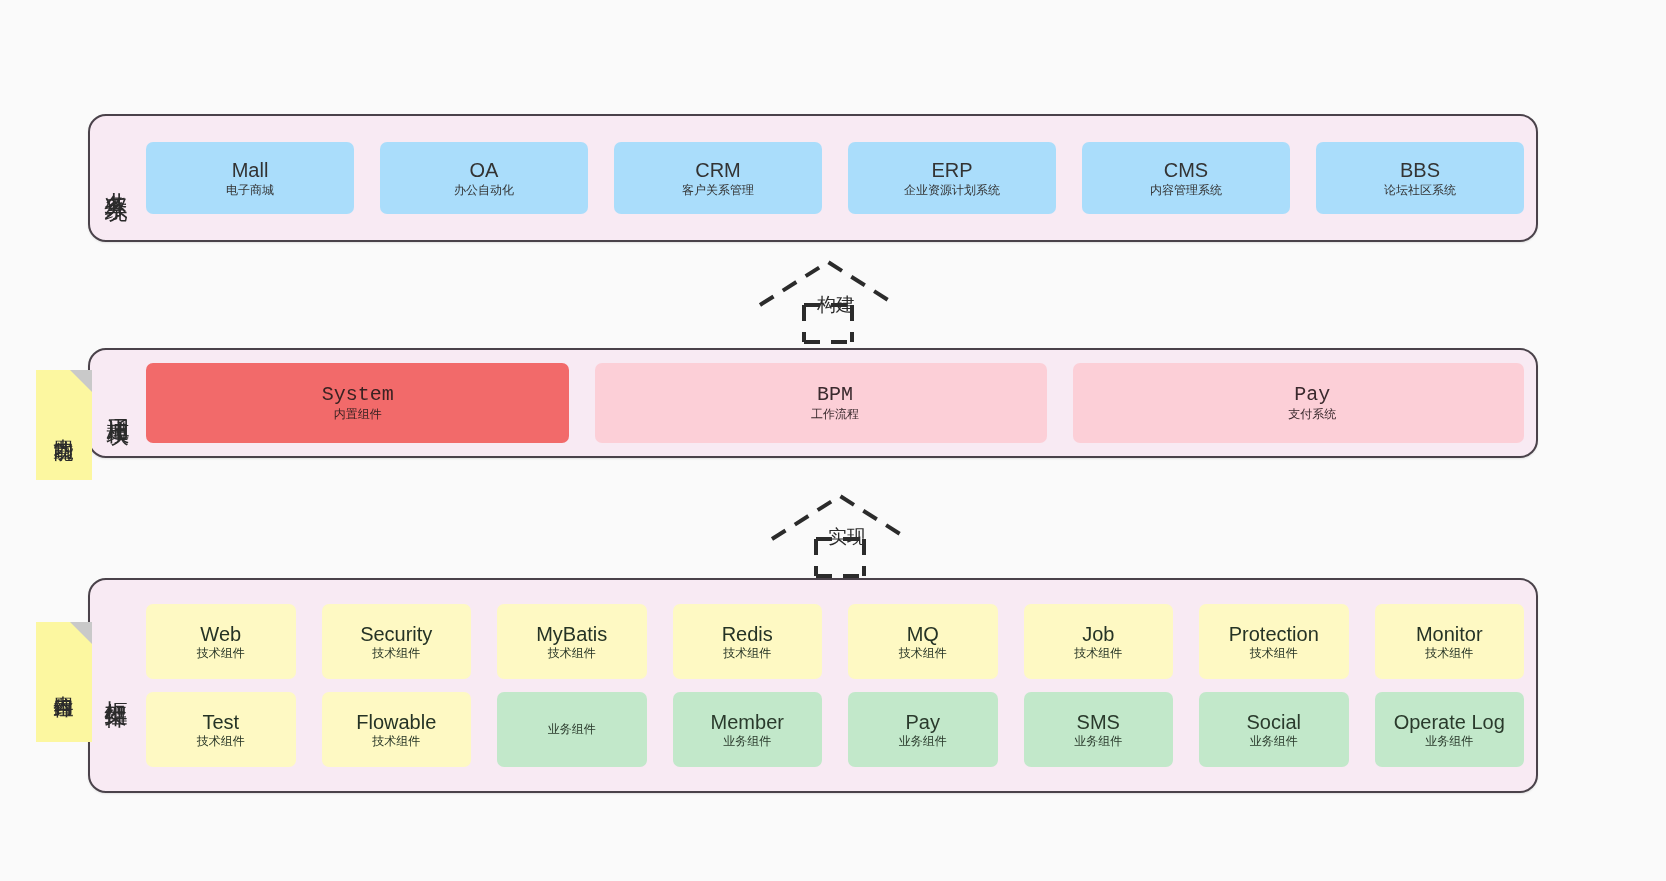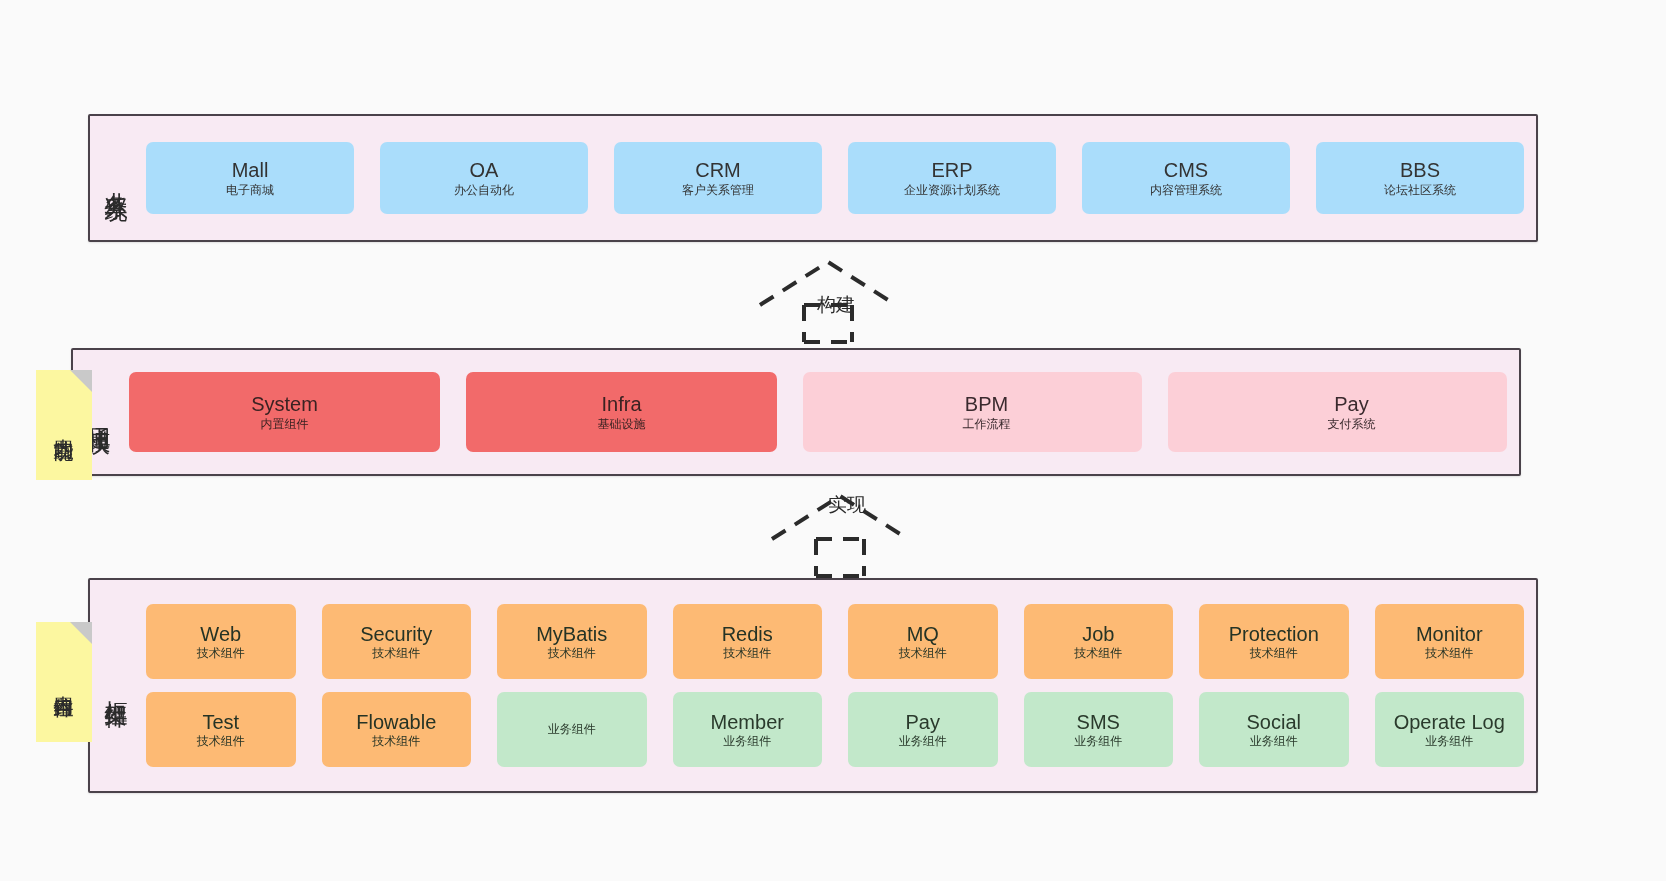--- a/index.html
+++ b/index.html
@@ -21,21 +21,21 @@
     position: relative;
     width: 1666px;
     height: 881px;
   }
 
   
   .layer {
     position: absolute;
     background: #f8eaf3;
     border: 2px solid #4a424a;
-    border-radius: 2px;
+    border-radius: 18px;
     box-sizing: border-box;
     display: flex;
     align-items: stretch;
     box-shadow: 0 1px 2px rgba(0,0,0,0.10);
   }
 
   .layer-title {
     width: 52px;
     flex: 0 0 52px;
     display: flex;
@@ -80,26 +80,26 @@
     padding: 6px 4px;
     line-height: 1.22;
     user-select: none;
   }
   .card .t1 { font-size: 20px; }
   .card .t2 { font-size: 12px; }
 
   .card.blue   { background: #aaddfb; color: #333333; }
   .card.red    { background: #f26a6a; color: #3a2222; }
   .card.pink   { background: #fccfd7; color: #3a2a2e; padding-left: 32px; }
-  .card.green  { background: #fdba74; color: #253325; }
+  .card.green  { background: #fef9c3; color: #253325; }
   .card.lgreen { background: #c2e8ca; color: #2a3a2c; }
 
   
   #layer-business { left: 88px;  top: 114px; width: 1450px; height: 128px; }
-  #layer-common   { left: 71px;  top: 348px; width: 1450px; height: 128px; }
+  #layer-common   { left: 88px;  top: 348px; width: 1450px; height: 110px; font-family: Liberation Mono, monospace; }
   #layer-frame    { left: 88px;  top: 578px; width: 1450px; height: 215px; }
 
   #layer-business .card { height: 72px; }
   #layer-common   .card { height: 80px; }
   #layer-frame    .card { height: 75px; }
 
   #layer-frame .layer-body { gap: 13px; padding-top: 4px; padding-bottom: 4px; }
 
   
   .note {
@@ -146,21 +146,21 @@
   .arrow-label {
     position: absolute;
     font-size: 19px;
     color: #2b2b2b;
     background: #fafafa;
     padding: 0 2px;
     white-space: nowrap;
     user-select: none;
   }
   #label-build { left: 815px; top: 292px; }
-  #label-impl  { left: 826px; top: 492px; }
+  #label-impl  { left: 826px; top: 524px; }
 </style>
 </head>
 <body>
 
 <div id="stage">
 
   <div class="layer" id="layer-business">
     <div class="layer-title">业务系统</div>
     <div class="layer-body">
       <div class="row">
@@ -203,24 +203,20 @@
   <div class="note" id="note-builtin-func">内置功能</div>
 
   <div class="layer" id="layer-common">
     <div class="layer-title">通用模块</div>
     <div class="layer-body">
       <div class="row">
         <div class="card red">
           <span class="t1">System</span>
           <span class="t2">内置组件</span>
         </div>
-        <div class="card red">
-          <span class="t1">Infra</span>
-          <span class="t2">基础设施</span>
-        </div>
         <div class="card pink">
           <span class="t1">BPM</span>
           <span class="t2">工作流程</span>
         </div>
         <div class="card pink">
           <span class="t1">Pay</span>
           <span class="t2">支付系统</span>
         </div>
       </div>
     </div>

